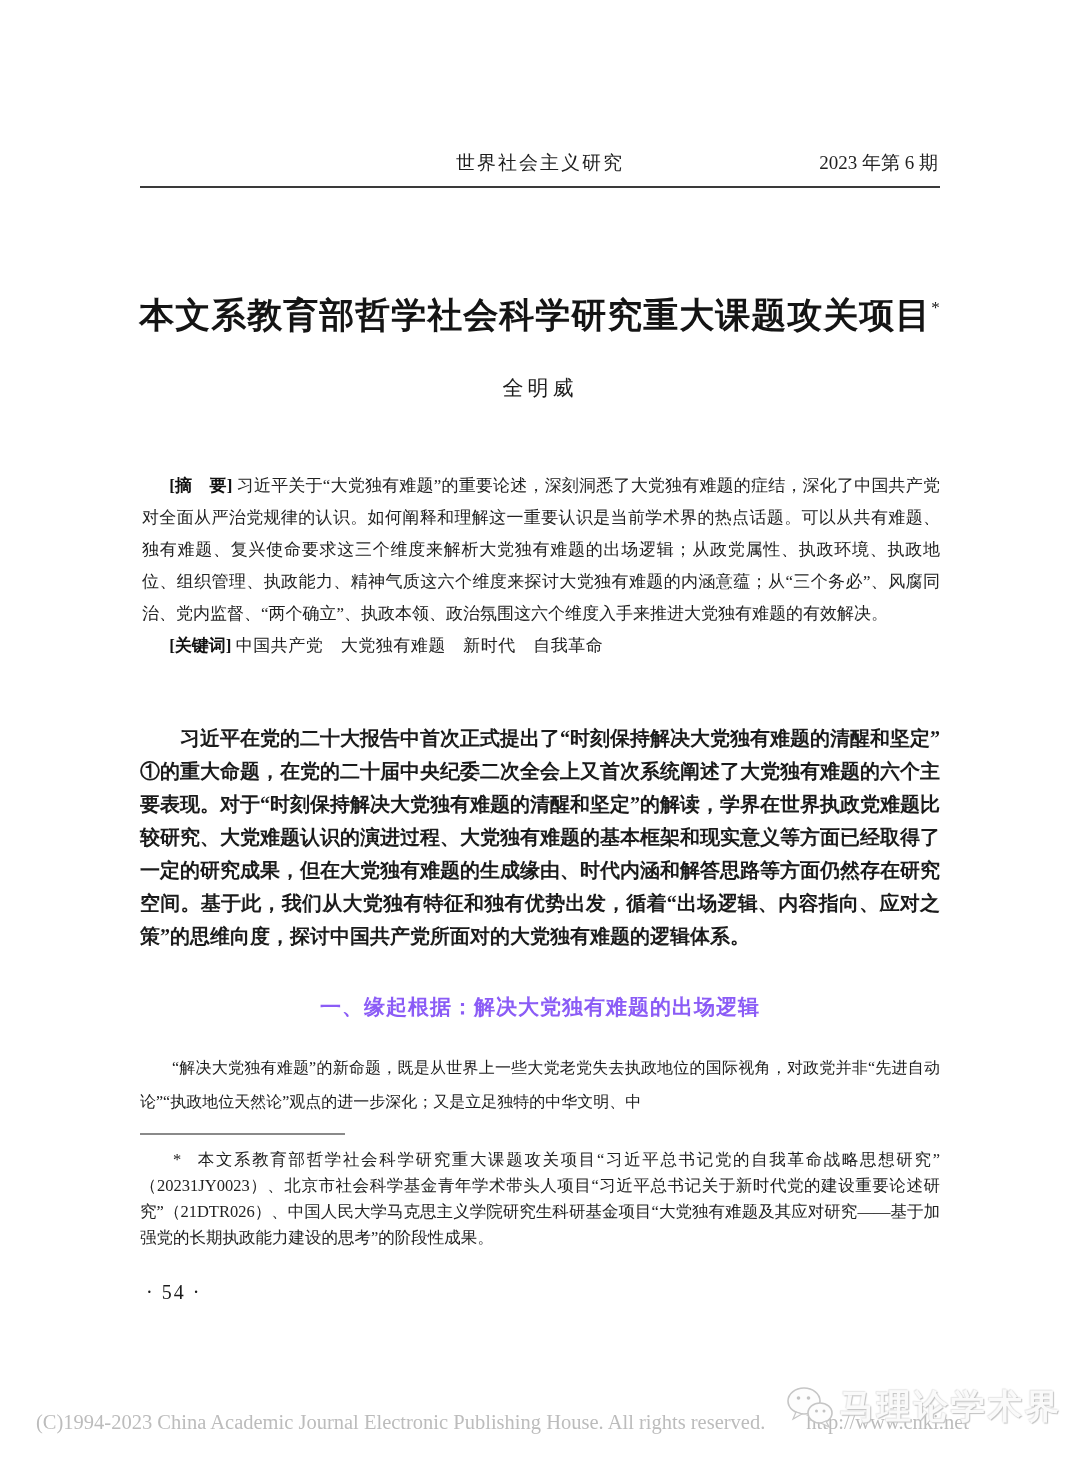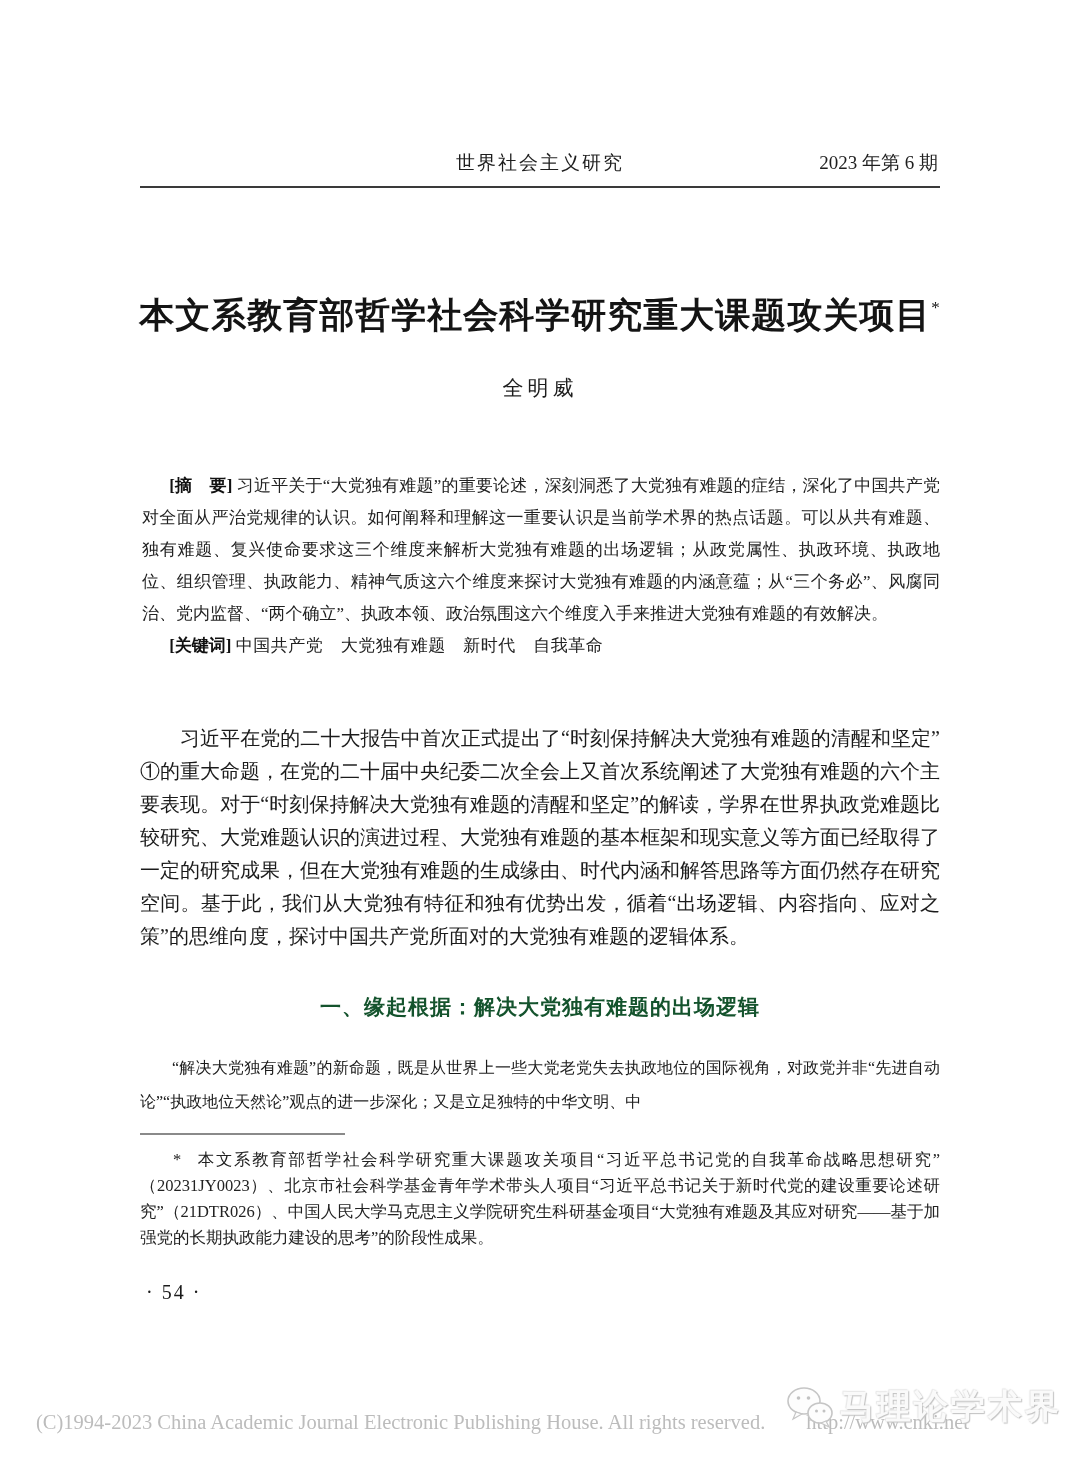--- a/index.html
+++ b/index.html
@@ -49,25 +49,26 @@
   .kw-line { margin-top: 0; }
   .label-bold { font-weight: bold; color: #111; }
   .kw-text { letter-spacing: 0.5px; }
 
   
   .body-para-1 {
     position: absolute; left: 140px; width: 800px; top: 722px;
     font-size: 20px; line-height: 33px;
     text-align: justify; text-indent: 2em;
     color: #1b1b1b;
+    font-weight: bold;
   }
   .section-heading {
     position: absolute; left: 140px; width: 800px; top: 993px;
     text-align: center; font-size: 21px; font-weight: bold;
-    color: #14532d; letter-spacing: 1px;
+    color: #8b5cf6; letter-spacing: 1px;
   }
   .body-para-2 {
     position: absolute; left: 140px; width: 800px; top: 1051px;
     font-size: 16px; line-height: 34px;
     text-align: justify; text-indent: 2em;
     color: #1b1b1b;
   }
 
   
   .footnote-rule {

